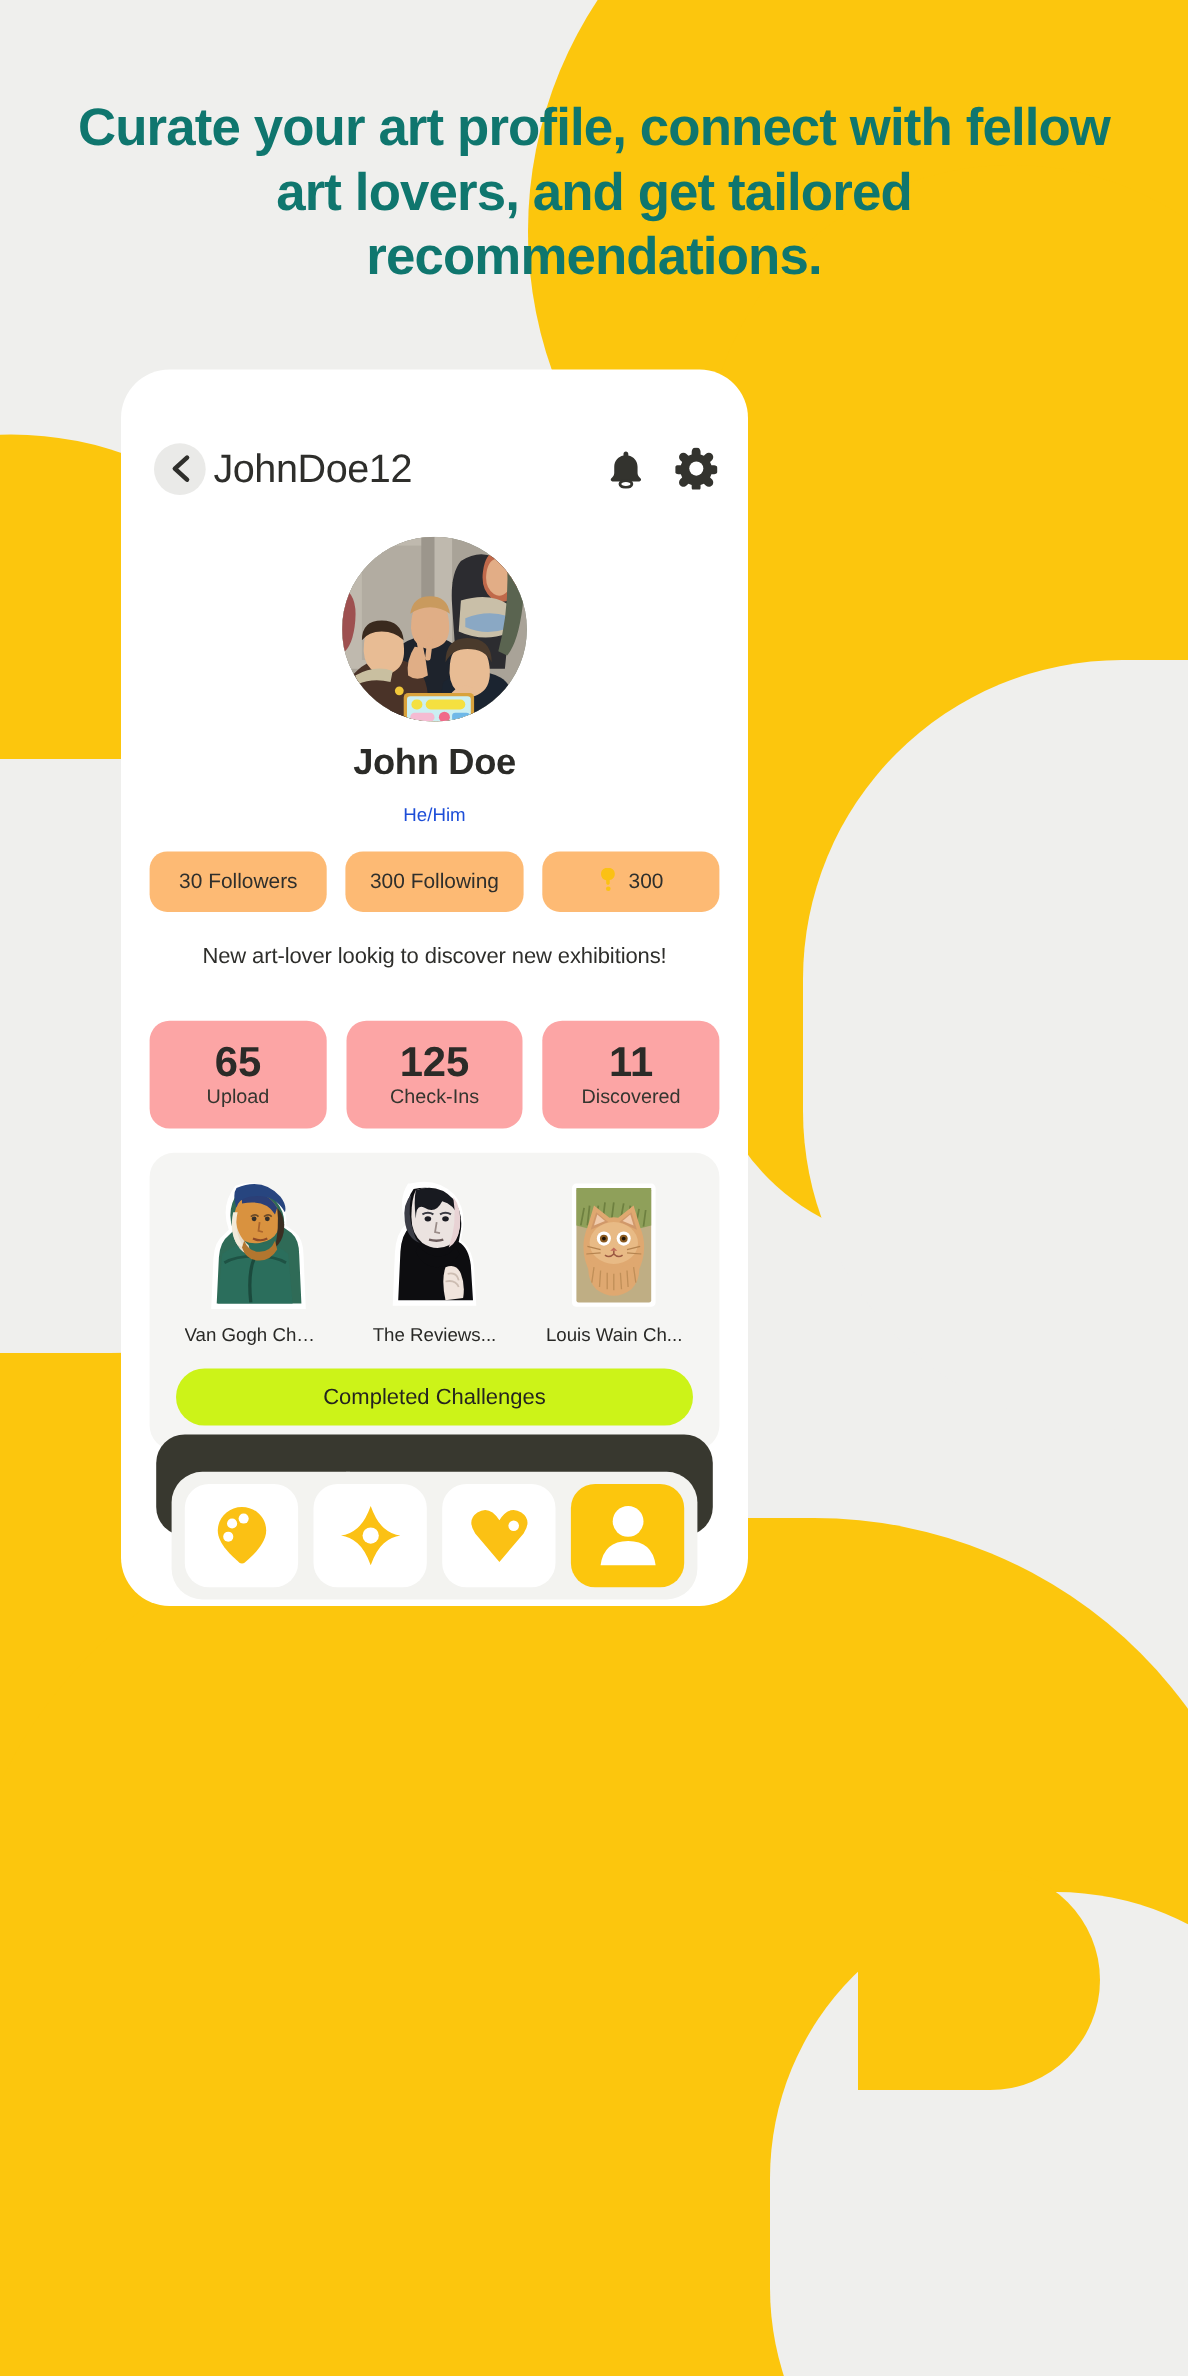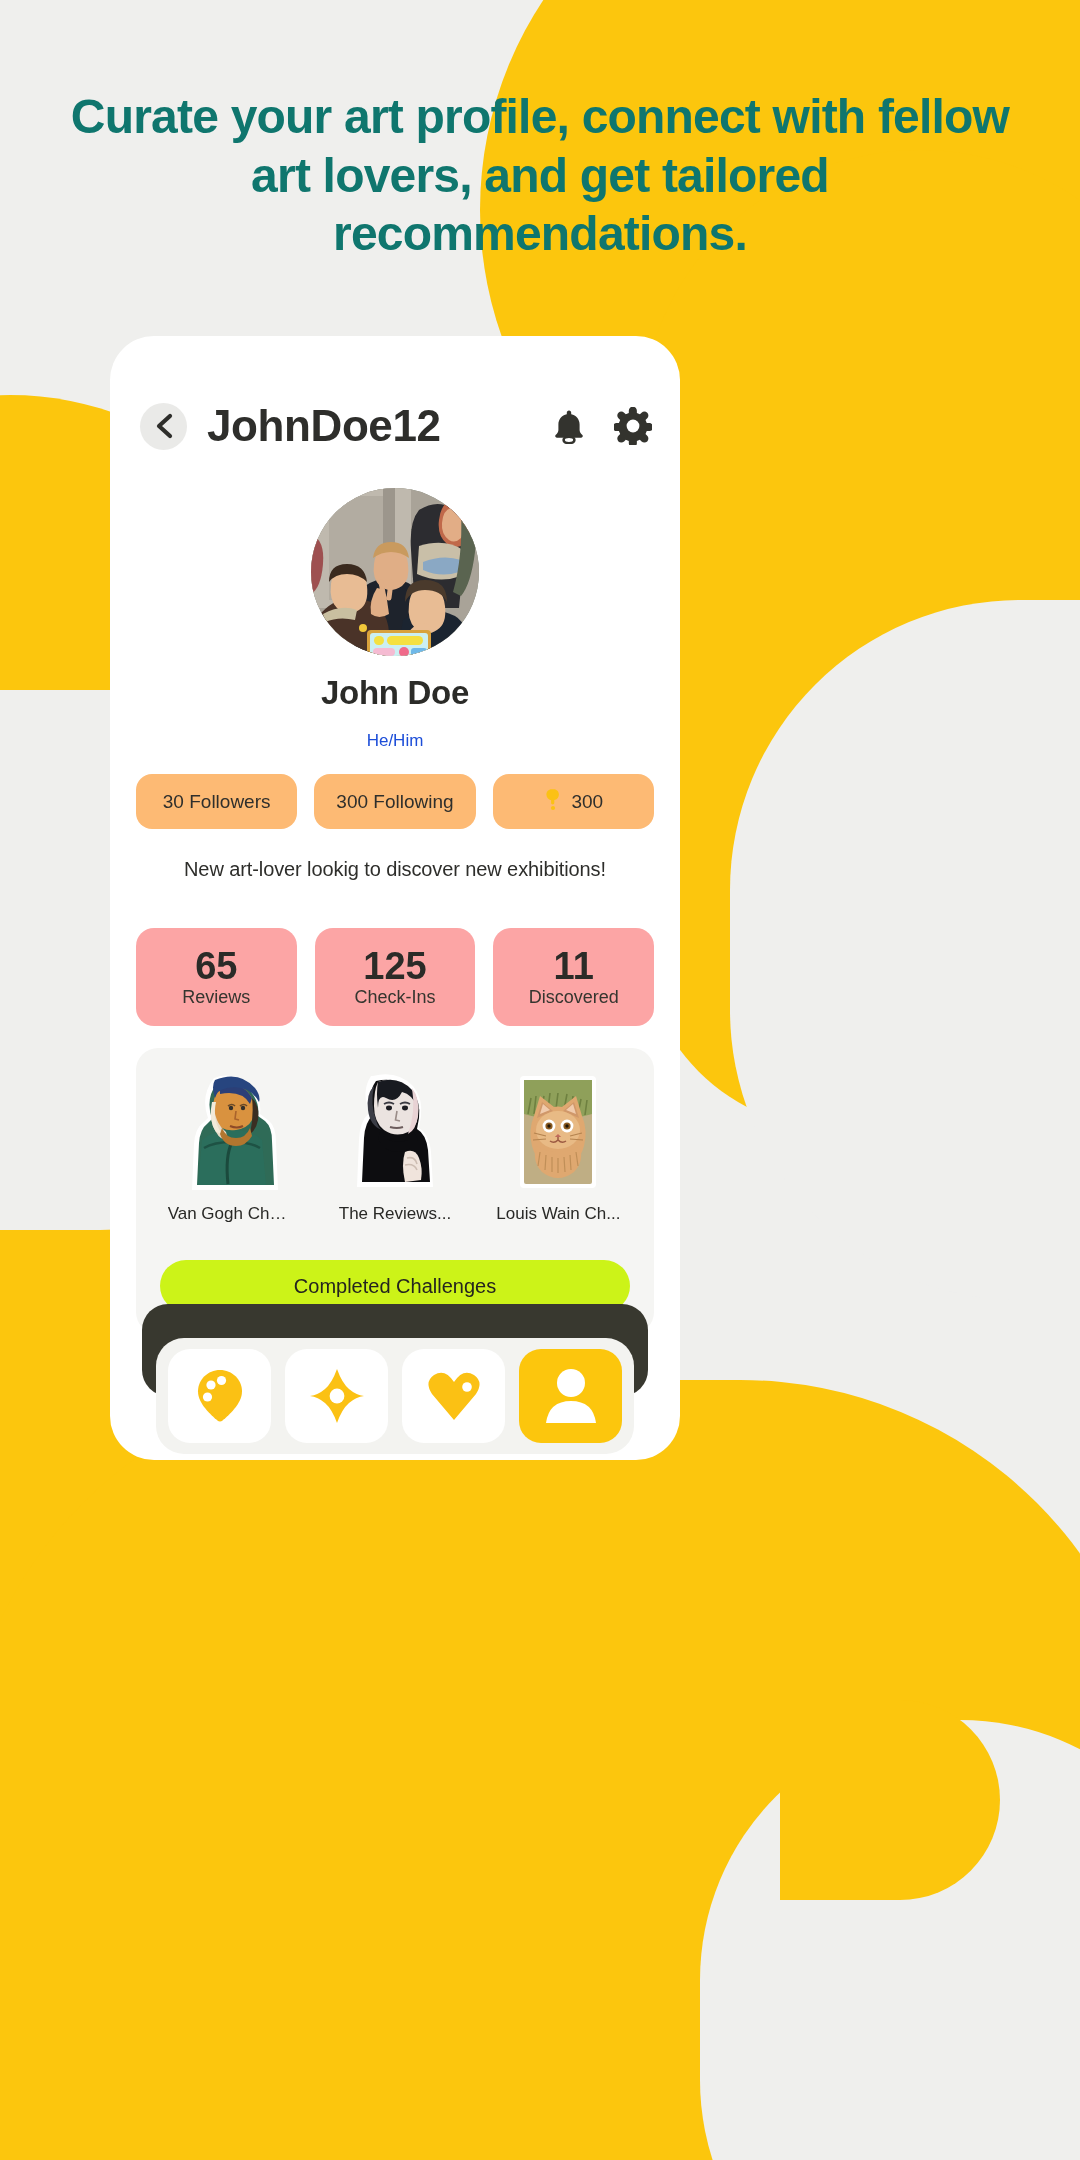--- a/index.html
+++ b/index.html
@@ -110,23 +110,23 @@
   .back-btn {
     width: 47px; height: 47px;
     border-radius: 50%;
     background: #EAEAE8;
     display: flex; align-items: center; justify-content: center;
     flex: none;
     cursor: pointer;
   }
   .back-btn svg { display: block; }
   .hdr-title {
-    margin-left: 20px;
-    font-size: 44px;
-    font-weight: 700;
+    margin-left: 7px;
+    font-size: 36px;
+    font-weight: 400;
     color: #2E2E2B;
     letter-spacing: -0.4px;
     white-space: nowrap;
   }
   .hdr-icons {
     margin-left: auto;
     display: flex; align-items: center; gap: 28px;
   }
   .hdr-icons svg { display: block; cursor: pointer; }
 
@@ -233,21 +233,21 @@
     margin-top: 12px;
     font-size: 17px;
     color: #292926;
     white-space: nowrap;
     overflow: hidden;
     max-width: 128px;
     text-overflow: ellipsis;
     text-align: center;
   }
   .ch-btn {
-    margin: 36px 10px 0;
+    margin: 20px 10px 0;
     height: 52px;
     background: #CCF318;
     border-radius: 26px;
     display: flex; align-items: center; justify-content: center;
     font-size: 20px;
     color: #24241F;
     cursor: pointer;
   }
 
   
@@ -420,21 +420,21 @@
         </span>
         <span>300</span>
       </div>
     </div>
 
     <div class="bio">New art-lover lookig to discover new exhibitions!</div>
 
     <div class="stats">
       <div class="stat">
         <div class="stat-num">65</div>
-        <div class="stat-lbl">Reviews</div>
+        <div class="stat-lbl">Upload</div>
       </div>
       <div class="stat">
         <div class="stat-num">125</div>
         <div class="stat-lbl">Check-Ins</div>
       </div>
       <div class="stat">
         <div class="stat-num">11</div>
         <div class="stat-lbl">Discovered</div>
       </div>
     </div>

